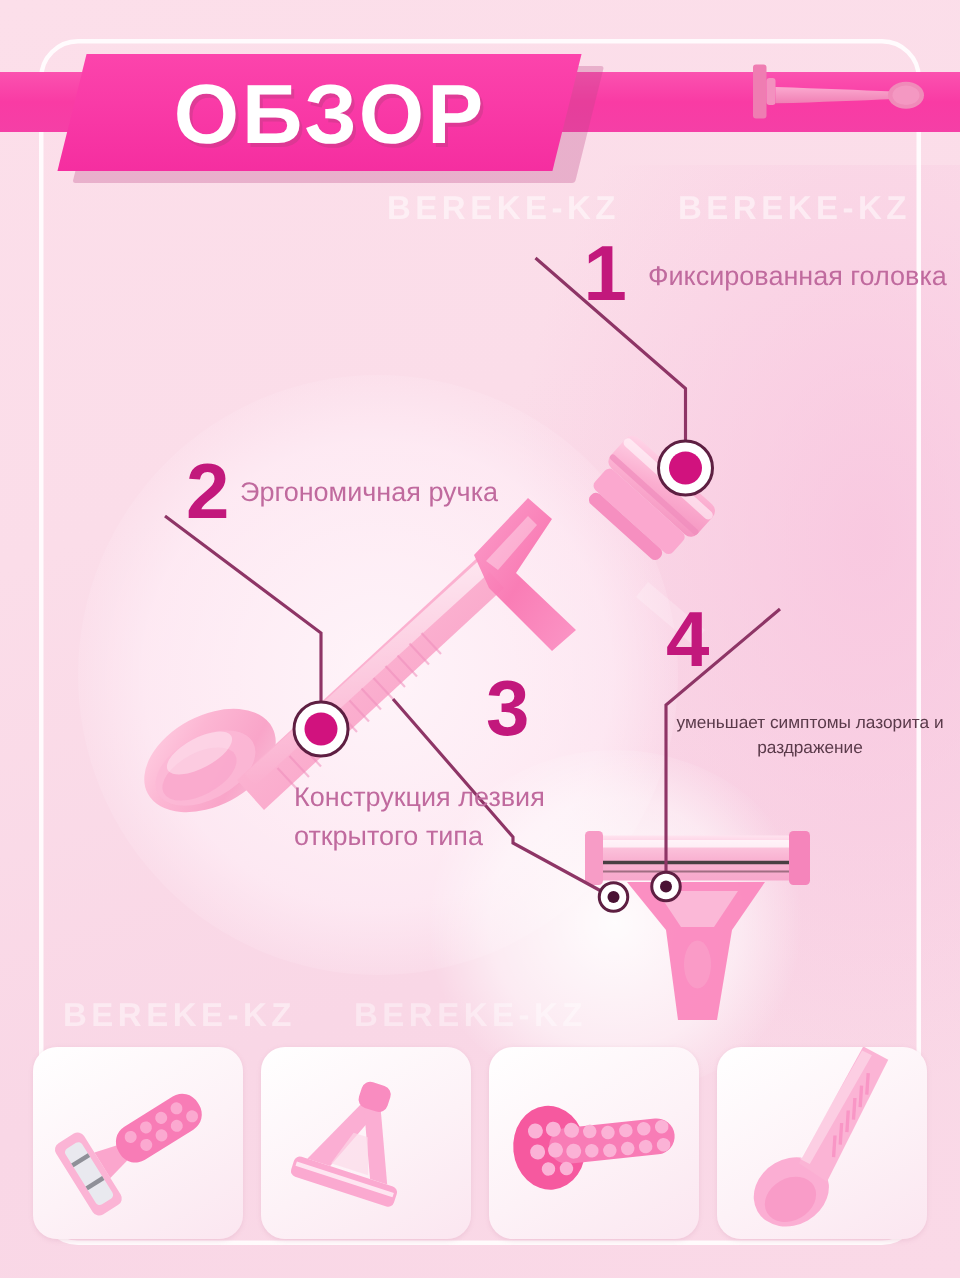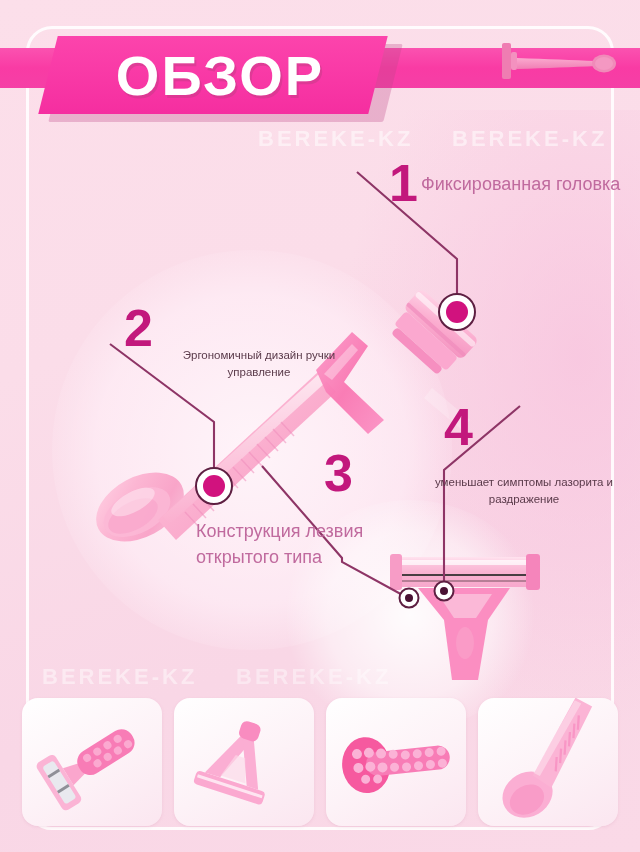--- a/index.html
+++ b/index.html
@@ -51,34 +51,34 @@
   .hdr-razor{position:absolute;left:500px;top:38px;width:125px;height:58px;}
 
   
   .product{position:absolute;left:0;top:120px;width:640px;height:560px;}
   .num{position:absolute;font-size:52px;font-weight:bold;color:#c2187c;line-height:1;}
   .head{position:absolute;font-size:18px;color:#c06a9e;white-space:nowrap;}
   .body{position:absolute;font-size:11.5px;color:#5a3a4a;line-height:1.45;text-align:center;}
 
   
   .n1{left:389px;top:157px;}
-  .h1{left:421px;top:174px;}
+  .h1{left:432px;top:174px;}
   .b1{left:399px;top:199px;width:238px;}
   
   .n2{left:124px;top:302px;}
   .h2{left:160px;top:318px;}
   .b2{left:150px;top:347px;width:218px;}
   
   .n3{left:324px;top:447px;}
   .h3{left:196px;top:518px;width:216px;text-align:left;white-space:normal;line-height:1.45;}
   .b3{left:196px;top:566px;width:216px;}
   
   .n4{left:444px;top:401px;}
   .h4{left:452px;top:451px;}
-  .b4{left:424px;top:474px;width:200px;}
+  .b4{left:440px;top:474px;width:200px;}
 
   
   .leaders{position:absolute;left:0;top:0;width:640px;height:852px;}
 
   
   .thumbs{position:absolute;left:22px;top:698px;width:596px;height:128px;
     display:flex;gap:12px;}
   .thumb{flex:1;height:128px;border-radius:16px;overflow:hidden;position:relative;
     background:linear-gradient(150deg,#ffffff 0%,#fdf2f7 55%,#fbe6f0 100%);
     box-shadow:0 1px 3px rgba(210,150,180,.25);}
@@ -240,21 +240,21 @@
     <g>
       <circle cx="444" cy="591" r="9.5" fill="#ffffff" stroke="#5e1f42" stroke-width="2"></circle>
       <circle cx="444" cy="591" r="4" fill="#4a1234"></circle>
     </g>
   </svg>
 
   <div class="num n1">1</div>
   <div class="head h1">Фиксированная головка</div>
 
   <div class="num n2">2</div>
-  <div class="body b2">Эргономичный дизайн ручки управление</div>
+  <div class="head h2">Эргономичная ручка</div>
 
   <div class="num n3">3</div>
   <div class="head h3">Конструкция лезвия открытого типа</div>
 
   <div class="num n4">4</div>
   <div class="body b4">уменьшает симптомы лазорита и раздражение</div>
 
   <div class="thumbs">
 
     <div class="thumb">

